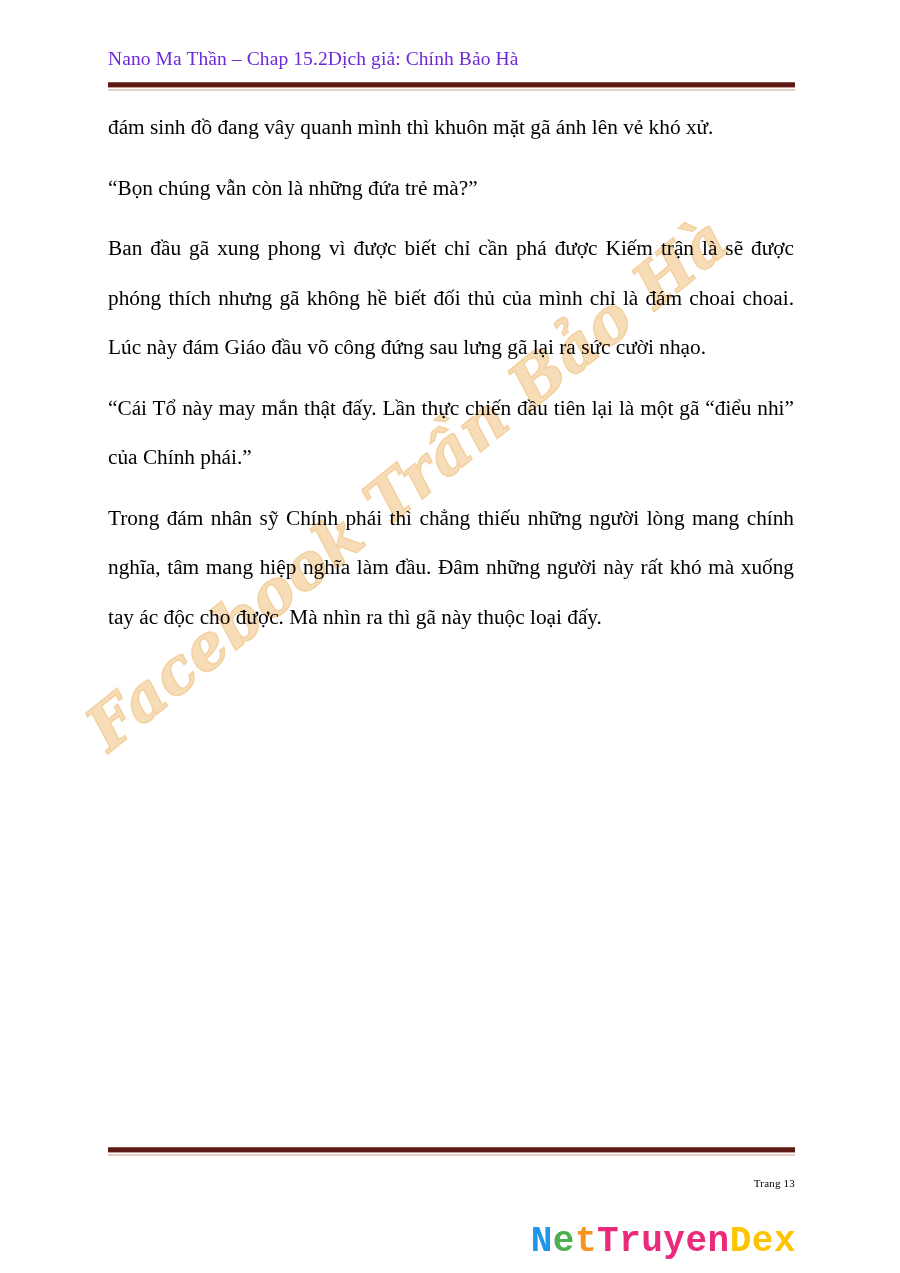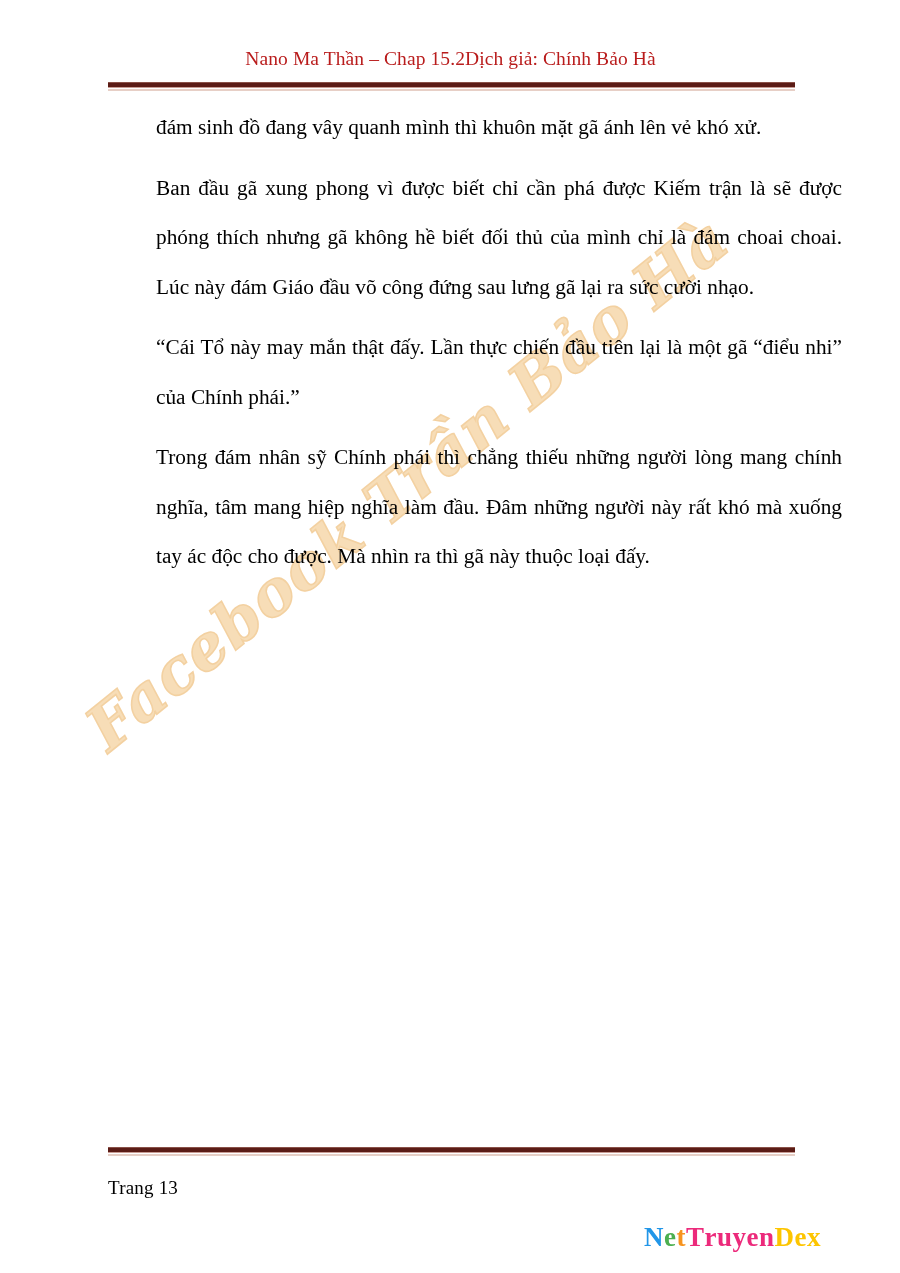--- a/index.html
+++ b/index.html
@@ -40,24 +40,24 @@
     text-stroke:1.6px #f3cf9d;
     opacity:0.95;
   }
 
   
   #header {
     position:absolute;
     left:108px; top:48px; width:687px;
     z-index:3;
     display:flex;
-    justify-content:center;
+    justify-content:flex-start;
     align-items:baseline;
     font-size:19.5px;
-    color:#b91c1c;
+    color:#6d28d9;
     letter-spacing:0.1px;
   }
   #header .h-right { padding-right:2px; }
 
   #header-rule {
     position:absolute;
     left:108px; top:82px; width:687px;
     z-index:3;
   }
   .rule-thick {
@@ -75,52 +75,51 @@
   
   #body-text {
     position:absolute;
     left:108px; top:103px; width:686px;
     z-index:2;
     font-size:21.3px;
     line-height:49.5px;
     color:#000;
     text-align:justify;
     text-justify:inter-word;
-    margin-left:48px;
   }
   #body-text p {
     margin:0 0 11px 0;
     text-align:justify;
   }
   #body-text p.last-line-left { text-align-last:left; }
 
   
   #footer-rule {
     position:absolute;
     left:108px; top:1147px; width:687px;
     z-index:3;
   }
   #footer-page {
     position:absolute;
     left:108px; top:1177px; width:687px;
     z-index:3;
-    text-align:left;
-    font-size:19px;
+    text-align:right;
+    font-size:11px;
     color:#000;
     letter-spacing:0.2px;
   }
 
   
   #brand-logo {
     position:absolute;
-    right:79px; top:1224px;
+    right:104px; top:1224px;
     z-index:4;
-    font-family:Liberation Serif, serif;
+    font-family:Liberation Mono, monospace;
     font-weight:700;
-    font-size:27px;
+    font-size:36px;
     letter-spacing:0.5px;
     line-height:1;
     white-space:nowrap;
   }
   #brand-logo span { display:inline-block; }
 </style>
 </head>
 <body>
 
 <div id="page">
@@ -134,20 +133,21 @@
     <div class="h-right">Dịch giả: Chính Bảo Hà</div>
   </div>
 
   <div id="header-rule">
     <div class="rule-thick"></div>
     <div class="rule-thin"></div>
   </div>
 
   <div id="body-text">
       <p class="last-line-left">đám sinh đồ đang vây quanh mình thì khuôn mặt gã ánh lên vẻ khó xử.</p>
+      <p class="last-line-left">“Bọn chúng vẫn còn là những đứa trẻ mà?”</p>
       <p class="last-line-left">Ban đầu gã xung phong vì được biết chỉ cần phá được Kiếm trận là sẽ được phóng thích nhưng gã không hề biết đối thủ của mình chỉ là đám choai choai. Lúc này đám Giáo đầu võ công đứng sau lưng gã lại ra sức cười nhạo.</p>
       <p class="last-line-left">“Cái Tổ này may mắn thật đấy. Lần thực chiến đầu tiên lại là một gã “điểu nhi” của Chính phái.”</p>
       <p class="last-line-left">Trong đám nhân sỹ Chính phái thì chẳng thiếu những người lòng mang chính nghĩa, tâm mang hiệp nghĩa làm đầu. Đâm những người này rất khó mà xuống tay ác độc cho được. Mà nhìn ra thì gã này thuộc loại đấy.</p>
     </div>
 
   <div id="footer-rule">
     <div class="rule-thick"></div>
     <div class="rule-thin"></div>
   </div>
 

